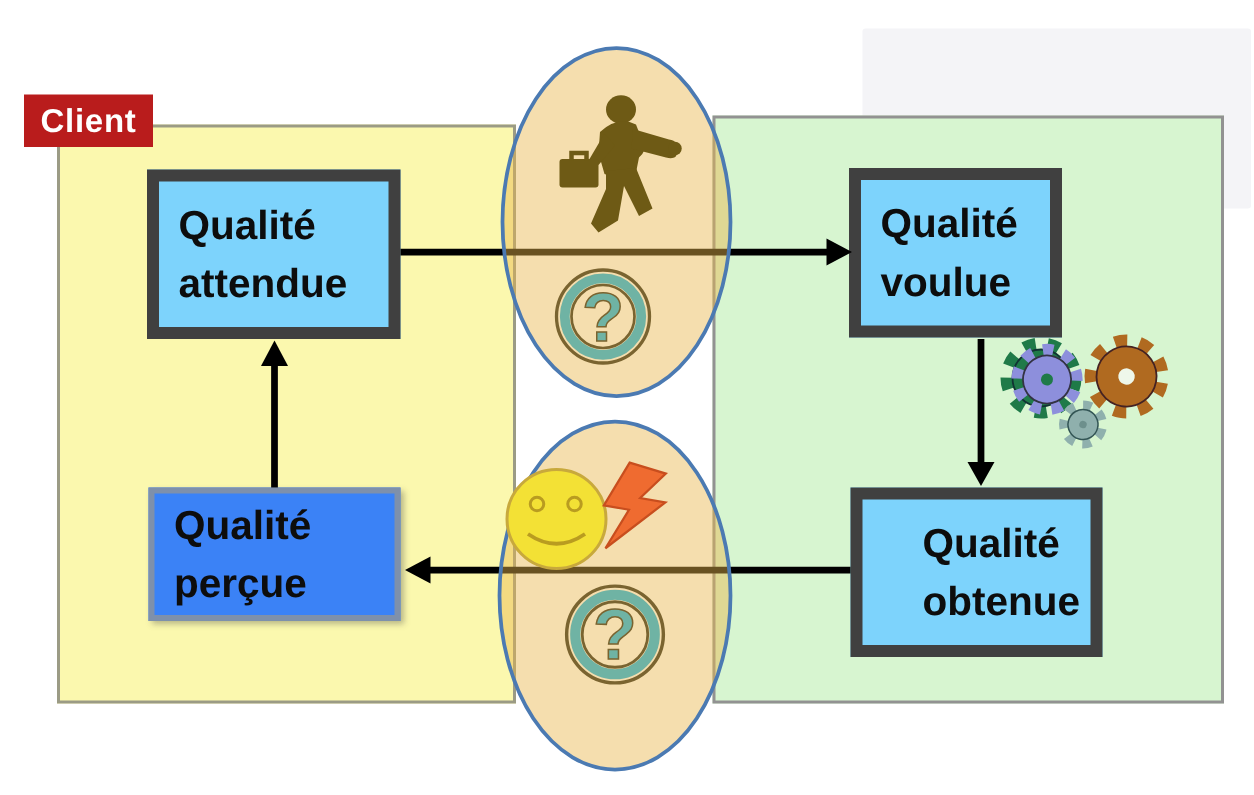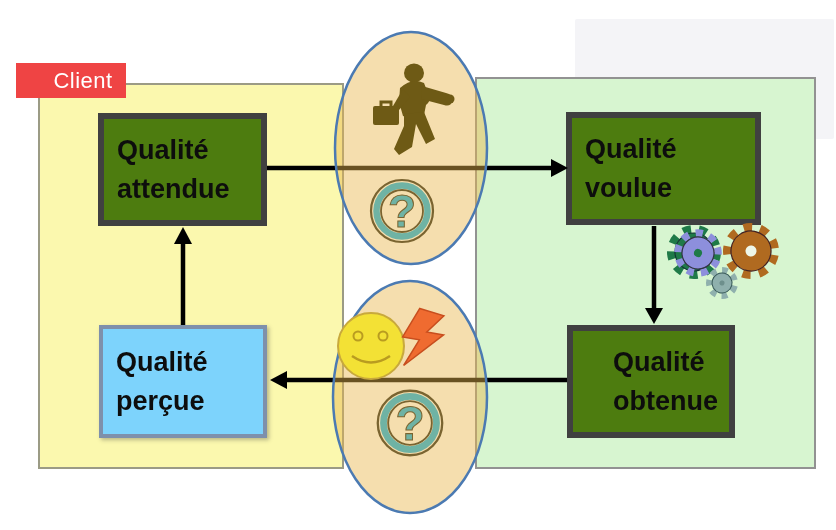--- a/index.html
+++ b/index.html
@@ -9,37 +9,37 @@
   }
   .bg-panel{
     position:absolute;left:575px;top:19px;width:259px;height:120px;
     background:#f4f4f7;border-radius:2px;
   }
   .zone{position:absolute;border:2px solid #9b9b85;}
   .zone-client{left:38px;top:83px;width:302px;height:382px;background:#fbf8ae;}
   .zone-org{left:475px;top:77px;width:337px;height:388px;background:#d7f5d0;border-color:#929292;}
   .badge{
     position:absolute;display:flex;align-items:center;justify-content:center;
-    background:#ef4444;color:#ffffff;font-weight:normal;font-size:22px;letter-spacing:0.5px;padding-left:24px;
+    background:#b91c1c;color:#ffffff;font-weight:bold;font-size:22px;letter-spacing:0.5px;
   }
   .badge-client{left:16px;top:63px;width:86px;height:35px;}
   .badge-org{left:650px;top:64px;width:145px;height:34px;}
   .qbox{
     position:absolute;display:flex;align-items:center;
-    background:#4d7c0f;border:6px solid #404040;
+    background:#7dd3fc;border:8px solid #404040;
     font-weight:bold;font-size:27px;line-height:1.42;color:#0d0d0d;
     padding-left:13px;box-sizing:border-box;
   }
   .qbox span{display:block;width:142px;}
   .box-attendue{left:98px;top:113px;width:169px;height:113px;}
-  .box-voulue{left:566px;top:112px;width:195px;height:113px;}
+  .box-voulue{left:566px;top:112px;width:142px;height:113px;}
   .box-obtenue{left:567px;top:325px;width:168px;height:113px;padding-left:40px;}
   .box-percue{
-    left:99px;top:325px;width:168px;height:113px;
-    background:#7dd3fc;border:4px solid #7e90ab;
+    left:99px;top:325px;width:168px;height:89px;
+    background:#3b82f6;border:4px solid #7e90ab;
     box-shadow:2px 2px 4px rgba(60,60,60,0.35);
   }
   svg.overlay{position:absolute;left:0;top:0;width:836px;height:530px;}
 </style>
 </head>
 <body>
 
 <div class="canvas">
 
   <div class="bg-panel"></div>

